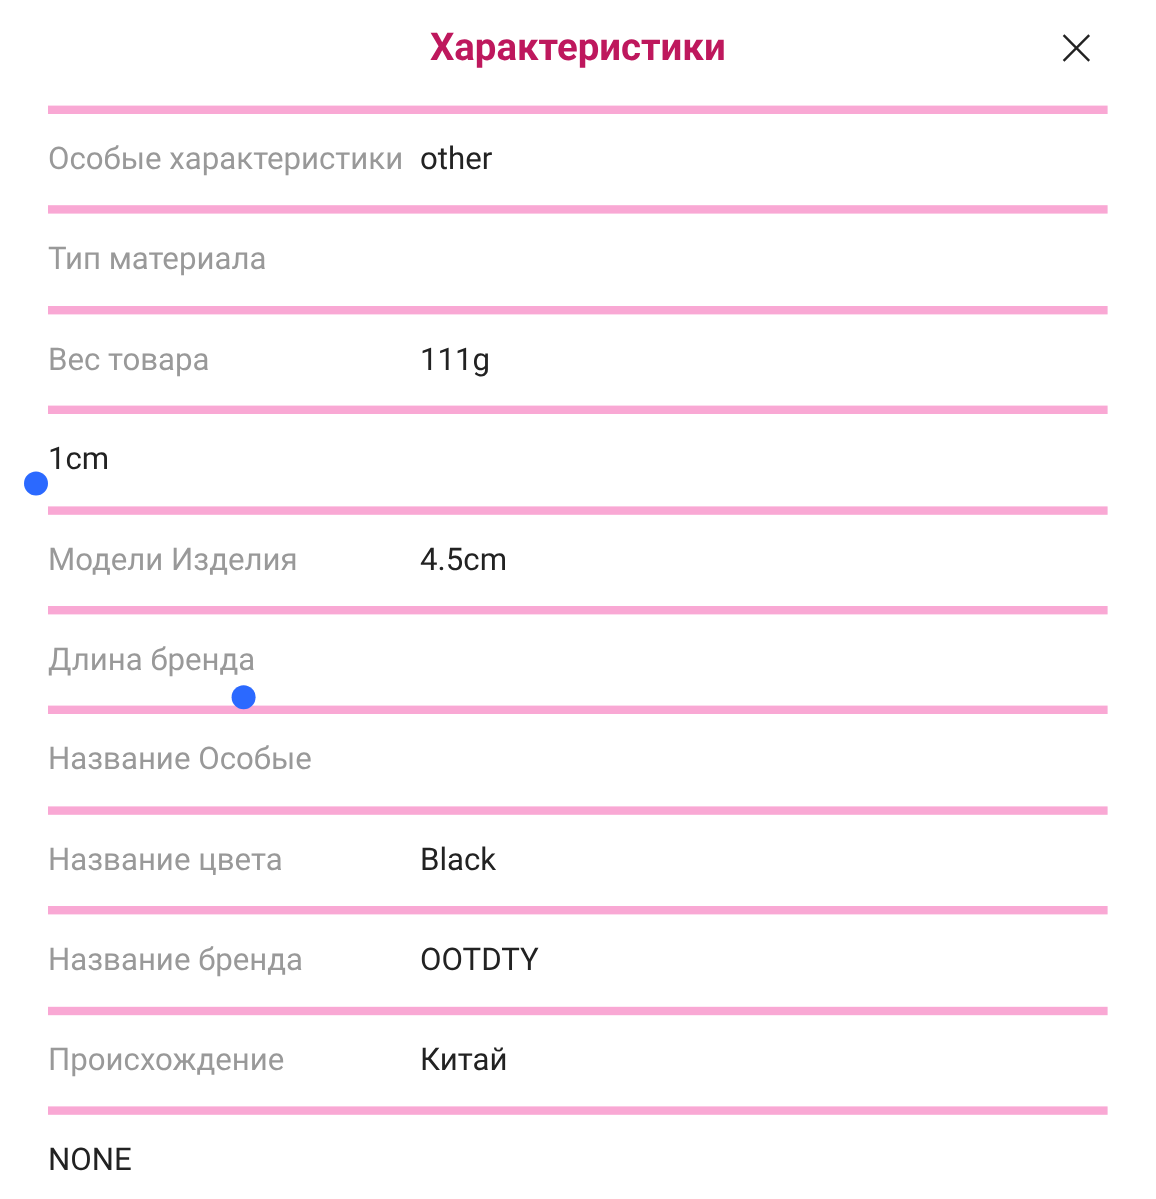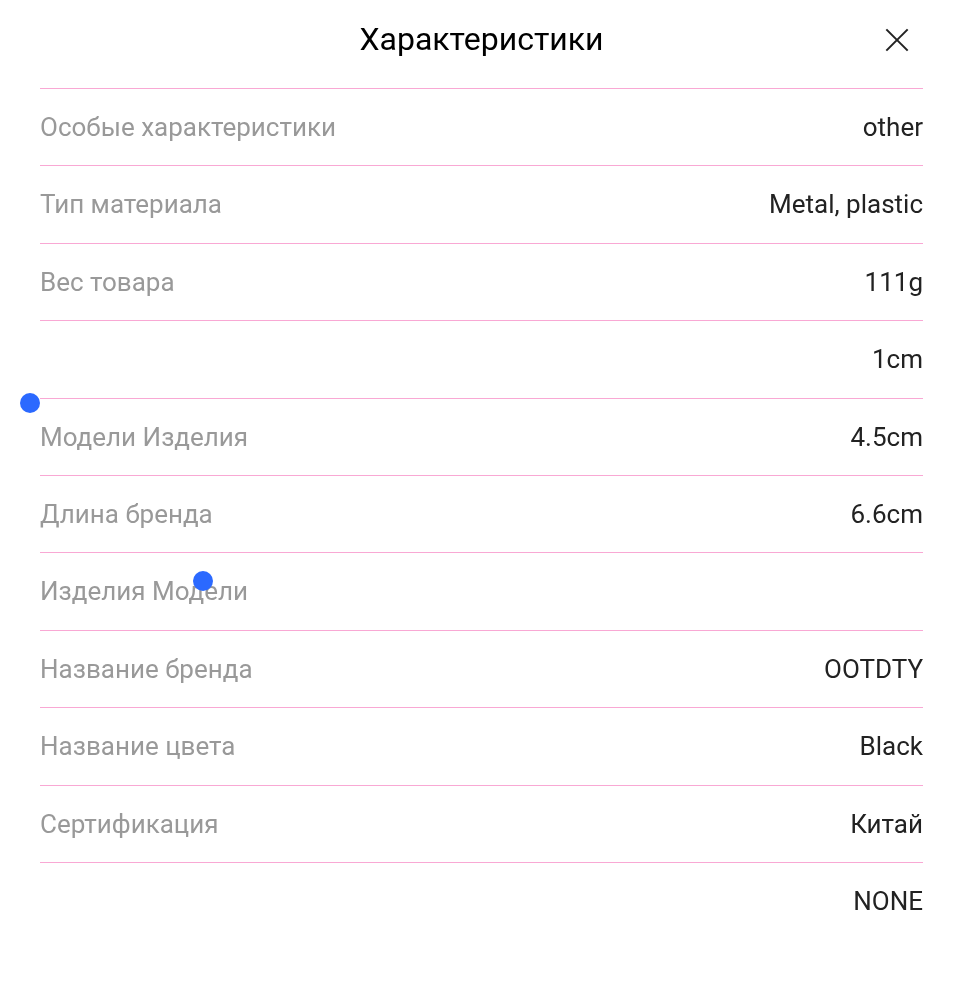--- a/index.html
+++ b/index.html
@@ -20,22 +20,22 @@
     }
     .header {
       display: flex;
       align-items: center;
       justify-content: center;
       padding: 20px 40px 30px 40px;
       position: relative;
     }
     .title {
       font-size: 32px;
-      font-weight: 400;
-      color: #000000;
+      font-weight: 700;
+      color: #be185d;
     }
     .close-btn {
       position: absolute;
       right: 50px;
       top: 24px;
       width: 32px;
       height: 32px;
       cursor: pointer;
       background: none;
       border: none;
@@ -43,39 +43,38 @@
     }
     .close-btn svg {
       width: 100%;
       height: 100%;
     }
     .spec-list {
       padding: 0 40px;
     }
     .spec-row {
       display: flex;
-      border-top: 1px solid #f9a8d4;
+      border-top: 7px solid #f9a8d4;
       padding: 20px 0;
       align-items: flex-start;
     }
     .spec-label {
       flex: 0 0 310px;
       color: #999999;
       font-size: 26px;
       font-weight: 400;
       line-height: 1.4;
       padding-right: 10px;
     }
     .spec-value {
       flex: 1;
       color: #222222;
       font-size: 26px;
       font-weight: 400;
       line-height: 1.4;
-      text-align: right;
     }
     .dot {
       position: absolute;
       width: 20px;
       height: 20px;
       background: #2b69ff;
       border-radius: 50%;
       z-index: 10;
     }
     .dot-1 {
@@ -101,50 +100,48 @@
     </button>
   </div>
 
   <div class="spec-list">
     <div class="spec-row">
       <div class="spec-label">Особые характеристики</div>
       <div class="spec-value">other</div>
     </div>
     <div class="spec-row">
       <div class="spec-label">Тип материала</div>
-      <div class="spec-value">Metal, plastic</div>
     </div>
     <div class="spec-row">
       <div class="spec-label">Вес товара</div>
       <div class="spec-value">111g</div>
     </div>
     <div class="spec-row">
       <div class="spec-value">1cm</div>
     </div>
     <div class="spec-row">
       <div class="spec-label">Модели Изделия</div>
       <div class="spec-value">4.5cm</div>
     </div>
     <div class="spec-row">
       <div class="spec-label">Длина бренда</div>
-      <div class="spec-value">6.6cm</div>
     </div>
     <div class="spec-row">
-      <div class="spec-label">Изделия Модели</div>
+      <div class="spec-label">Название Особые</div>
+    </div>
+    <div class="spec-row">
+      <div class="spec-label">Название цвета</div>
+      <div class="spec-value">Black</div>
     </div>
     <div class="spec-row">
       <div class="spec-label">Название бренда</div>
       <div class="spec-value">OOTDTY</div>
     </div>
     <div class="spec-row">
-      <div class="spec-label">Название цвета</div>
-      <div class="spec-value">Black</div>
-    </div>
-    <div class="spec-row">
-      <div class="spec-label">Сертификация</div>
+      <div class="spec-label">Происхождение</div>
       <div class="spec-value">Китай</div>
     </div>
     <div class="spec-row">
       <div class="spec-value">NONE</div>
     </div>
   </div>
 </div>
 
 <div class="dot dot-1"></div>
 <div class="dot dot-2"></div>

